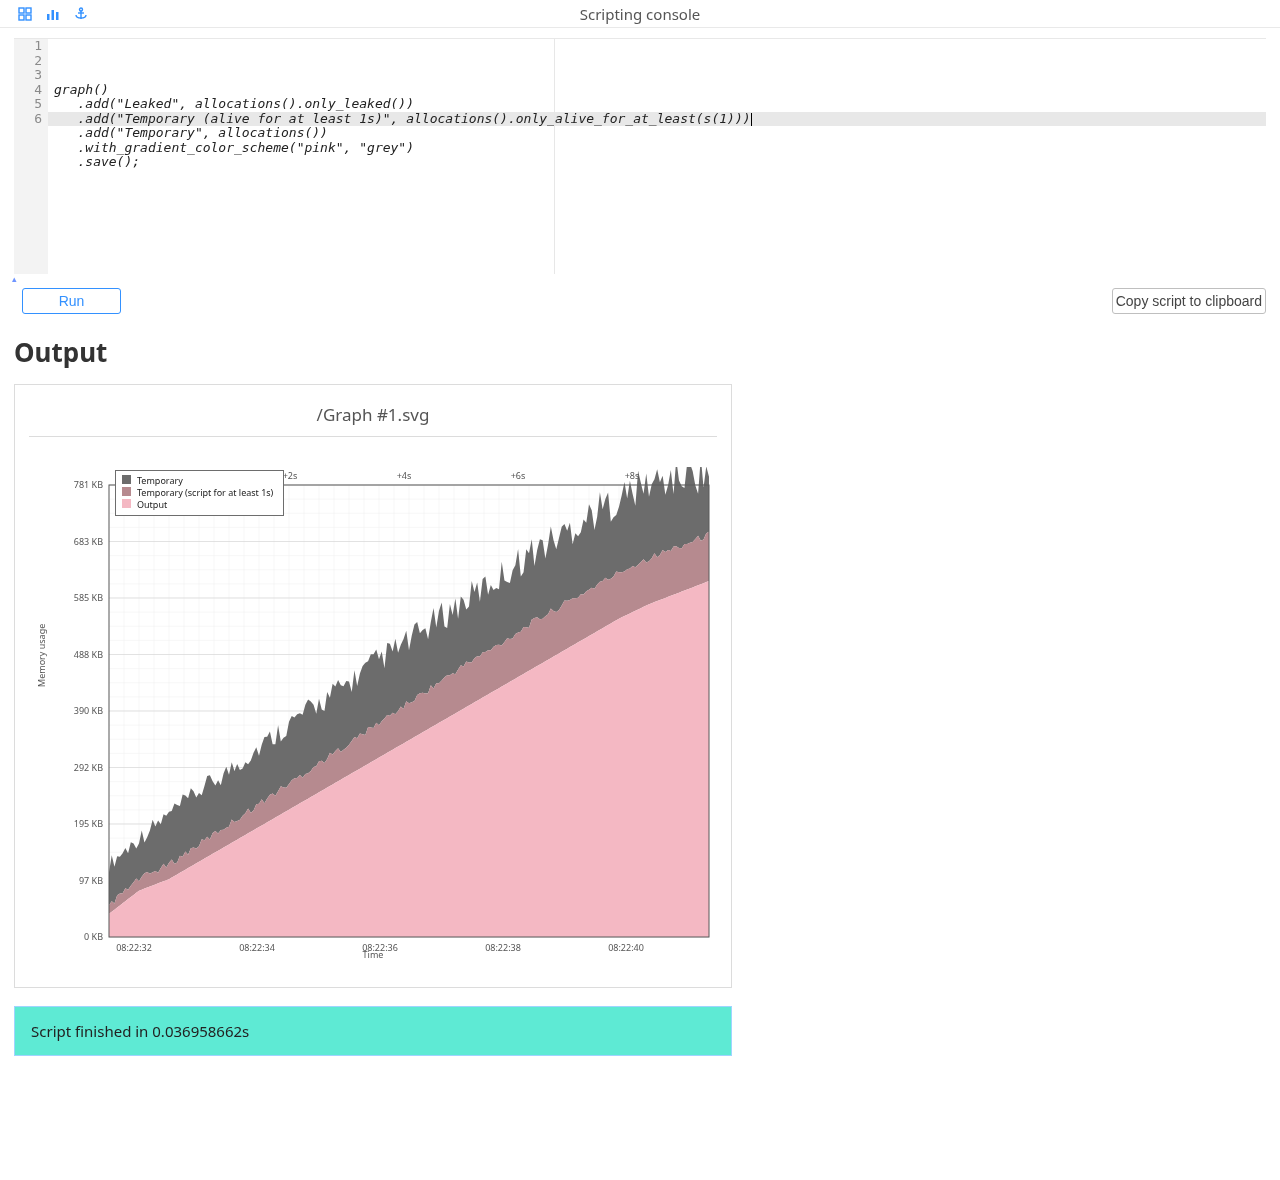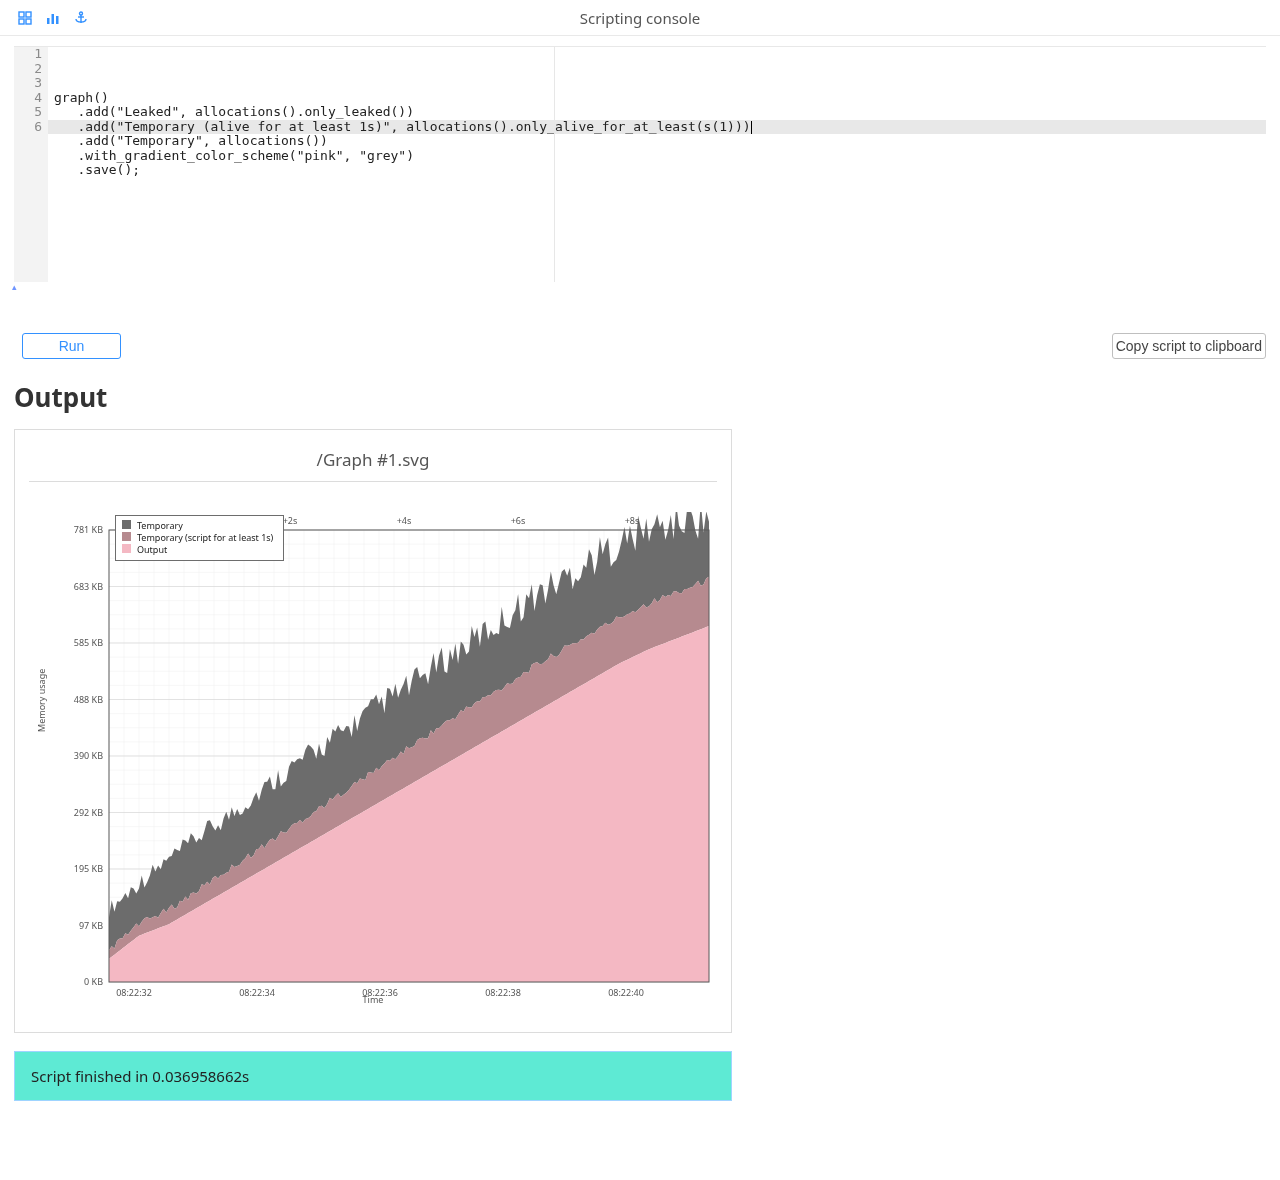--- a/index.html
+++ b/index.html
@@ -6,21 +6,21 @@
   body {
     font-family: -apple-system, "Segoe UI", system-ui, sans-serif;
     background: #fff;
     color: #222;
     font-size: 14px;
     width: 1280px;
   }
   .topbar {
     display: flex;
     align-items: center;
-    height: 36px;
+    height: 28px;
     border-bottom: 1px solid #e9e9e9;
     position: relative;
   }
   .topbar-icons {
     display: flex;
     gap: 14px;
     padding-left: 18px;
   }
   .topbar-icons svg { display: block; }
   .topbar-title {
@@ -50,20 +50,21 @@
   }
   .gutter div { padding: 0 6px 0 0; height: 14.5px; }
   .code {
     flex: 1;
     font-family: "SFMono-Regular","Consolas","Menlo",monospace;
     font-size: 13px;
     line-height: 14.5px;
     white-space: pre;
     color: #222;
     position: relative;
+    font-style: italic;
   }
   .code .ln { height: 14.5px; padding-left: 6px; }
   .code .hl { background: #e8e8e8; }
   .code .cursor {
     display: inline-block; width: 1px; height: 13px;
     background: #000; vertical-align: text-bottom;
   }
   .code-divider {
     position: absolute;
     top: 0; bottom: 0;
@@ -84,21 +85,20 @@
   }
   .btn {
     border: 1px solid #3391ff;
     color: #3391ff;
     background: #fff;
     border-radius: 3px;
     font-size: 14px;
     padding: 4px 0;
     cursor: pointer;
     text-align: center;
-    margin-top: 37px;
   }
   .btn-run { width: 99px; }
   .btn-copy {
     border-color: #bfbfbf;
     color: #444;
     padding: 4px 3px;
   }
   h2.output {
     font-weight: 700;
     font-size: 26px;

